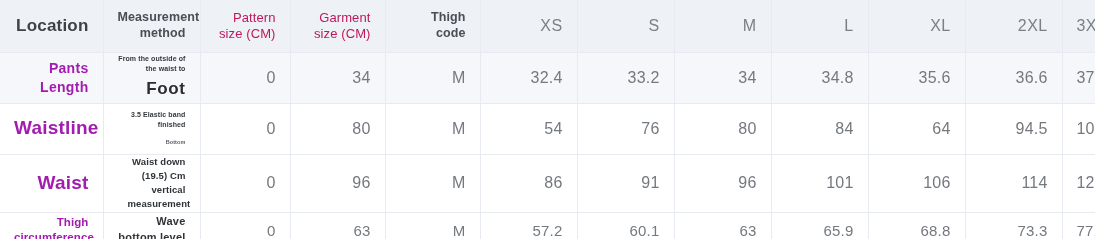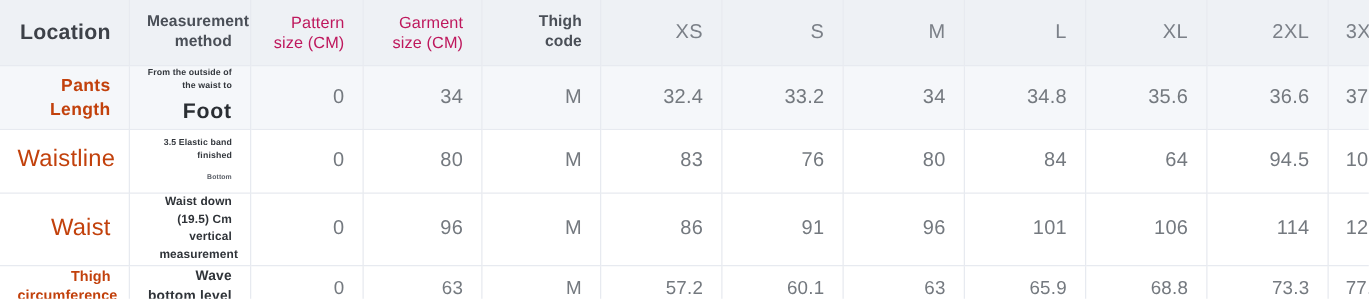--- a/index.html
+++ b/index.html
@@ -76,25 +76,25 @@
     letter-spacing: .4px;
   }
 
   
   tbody tr { height: 51px; }
   tbody tr.row-shaded td { background: #f5f7fa; }
   tbody tr.row-plain  td { background: #ffffff; }
   tbody tr.row-last   { height: 36px; }
 
   td.cell-location {
-    color: #c2410c;
+    color: #a21caf;
     line-height: 1.3;
   }
   td.cell-location.sz-md   { font-size: 14px; font-weight: bold; letter-spacing: .3px; }
-  td.cell-location.sz-lg   { font-size: 19px; font-weight: normal; letter-spacing: .2px; }
+  td.cell-location.sz-lg   { font-size: 19px; font-weight: bold; letter-spacing: .2px; }
   td.cell-location.sz-sm   { font-size: 11.5px; font-weight: bold; letter-spacing: .1px; }
 
   td.cell-method {
     color: #2f3338;
     line-height: 1.45;
   }
   td.cell-method .m-top {
     display: block;
     font-size: 7px;
     font-weight: bold;
@@ -199,21 +199,21 @@
 
     <tr class="row-plain">
       <td class="cell-location sz-lg">Waistline</td>
       <td class="cell-method">
         <span class="m-top">3.5 Elastic band finished</span>
         <span class="m-tiny">Bottom</span>
       </td>
       <td class="cell-value">0</td>
       <td class="cell-value">80</td>
       <td class="cell-value">M</td>
-      <td class="cell-value">83</td>
+      <td class="cell-value">54</td>
       <td class="cell-value">76</td>
       <td class="cell-value">80</td>
       <td class="cell-value">84</td>
       <td class="cell-value">64</td>
       <td class="cell-value">94.5</td>
       <td class="cell-value">101</td>
     </tr>
 
     <tr class="row-plain">
       <td class="cell-location sz-lg">Waist</td>

